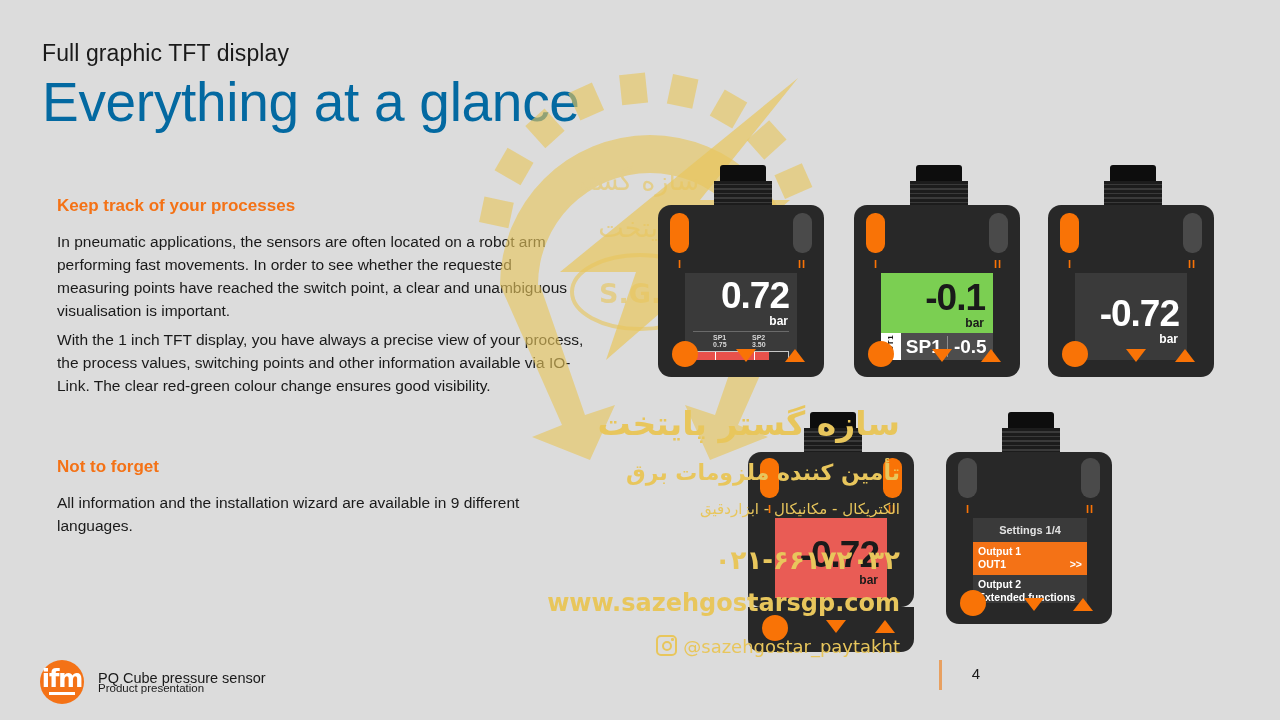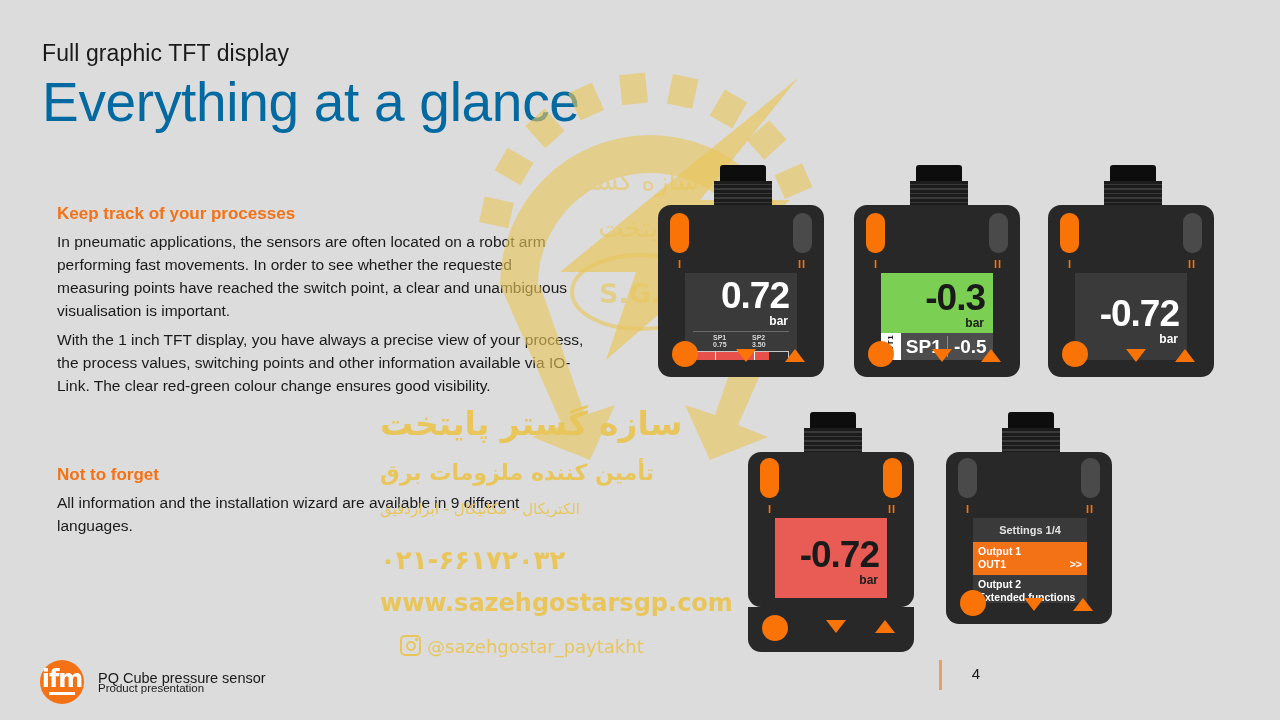--- a/index.html
+++ b/index.html
@@ -38,21 +38,20 @@
     white-space: nowrap;
   }
 
   
   .sect-head {
     position: absolute;
     font-size: 17px;
     font-weight: bold;
     color: #f47216;
     white-space: nowrap;
-    margin-top: 8px;
   }
   .para {
     position: absolute;
     font-size: 15.5px;
     line-height: 23px;
     color: #1a1a1a;
     width: 530px;
   }
   #sh1 { left: 57px; top: 196px; }
   #p1  { left: 57px; top: 230px; }
@@ -66,21 +65,21 @@
     left: 0; top: 0;
     width: 1280px; height: 720px;
     pointer-events: none;
     z-index: 6;
   }
   .wm-text {
     position: absolute;
     color: #e8c65c;
     white-space: nowrap;
     font-family: "DejaVu Sans", sans-serif;
-    text-align: left;
+    text-align: right;
   }
   #wm-fa1 { left: 380px; top: 404px; width: 520px; font-size: 33px; font-weight: bold; }
   #wm-fa2 { left: 380px; top: 460px; width: 520px; font-size: 22px; font-weight: bold; }
   #wm-fa3 { left: 380px; top: 500px; width: 520px; font-size: 15px; }
   #wm-tel { left: 380px; top: 545px; width: 520px; font-size: 26px; font-weight: bold; letter-spacing: 1px;}
   #wm-web { left: 380px; top: 589px; width: 520px; font-size: 24px; font-weight: bold; }
   #wm-ig  { left: 400px; top: 635px; width: 500px; font-size: 18px; }
   #wm-ig .ig-mark {
     display: inline-block;
     width: 17px; height: 17px;
@@ -417,21 +416,21 @@
     <div class="dev-conn-cap" style="left:65px; top:0px;  width:46px; height:16px;"></div>
     <div class="dev-conn-rib" style="left:59px; top:16px; width:58px; height:26px;"></div>
     <div class="dev-body" style="left:3px;  top:40px; width:166px; height:172px;">
       <div class="dev-led led-on" style="left:12px;  top:8px; height:40px;"></div>
       <div class="dev-led led-off" style="right:12px; top:8px; height:40px;"></div>
       <div class="dev-mark" style="left:20px;  top:54px;">I</div>
       <div class="dev-mark" style="right:18px; top:54px;">II</div>
 
       <div class="dev-screen" style="left:27px; top:68px; width:112px; height:87px;">
         <div class="scr-green" style="position:absolute; left:0; right:0; top:0; height:60px;">
-          <div class="scr-value val-black" style="top:6px; font-size:37px;">-0.3</div>
+          <div class="scr-value val-black" style="top:6px; font-size:37px;">-0.1</div>
           <div class="scr-unit unit-black" style="top:44px;">bar</div>
         </div>
         <div class="out-row" style="left:0; right:0; top:60px; height:27px;">
           <div class="out-tag">
             <span>OUT1</span>
           </div>
           <div class="out-cell">SP1</div>
           <div class="out-div"></div>
           <div class="out-cell">-0.5</div>
         </div>

